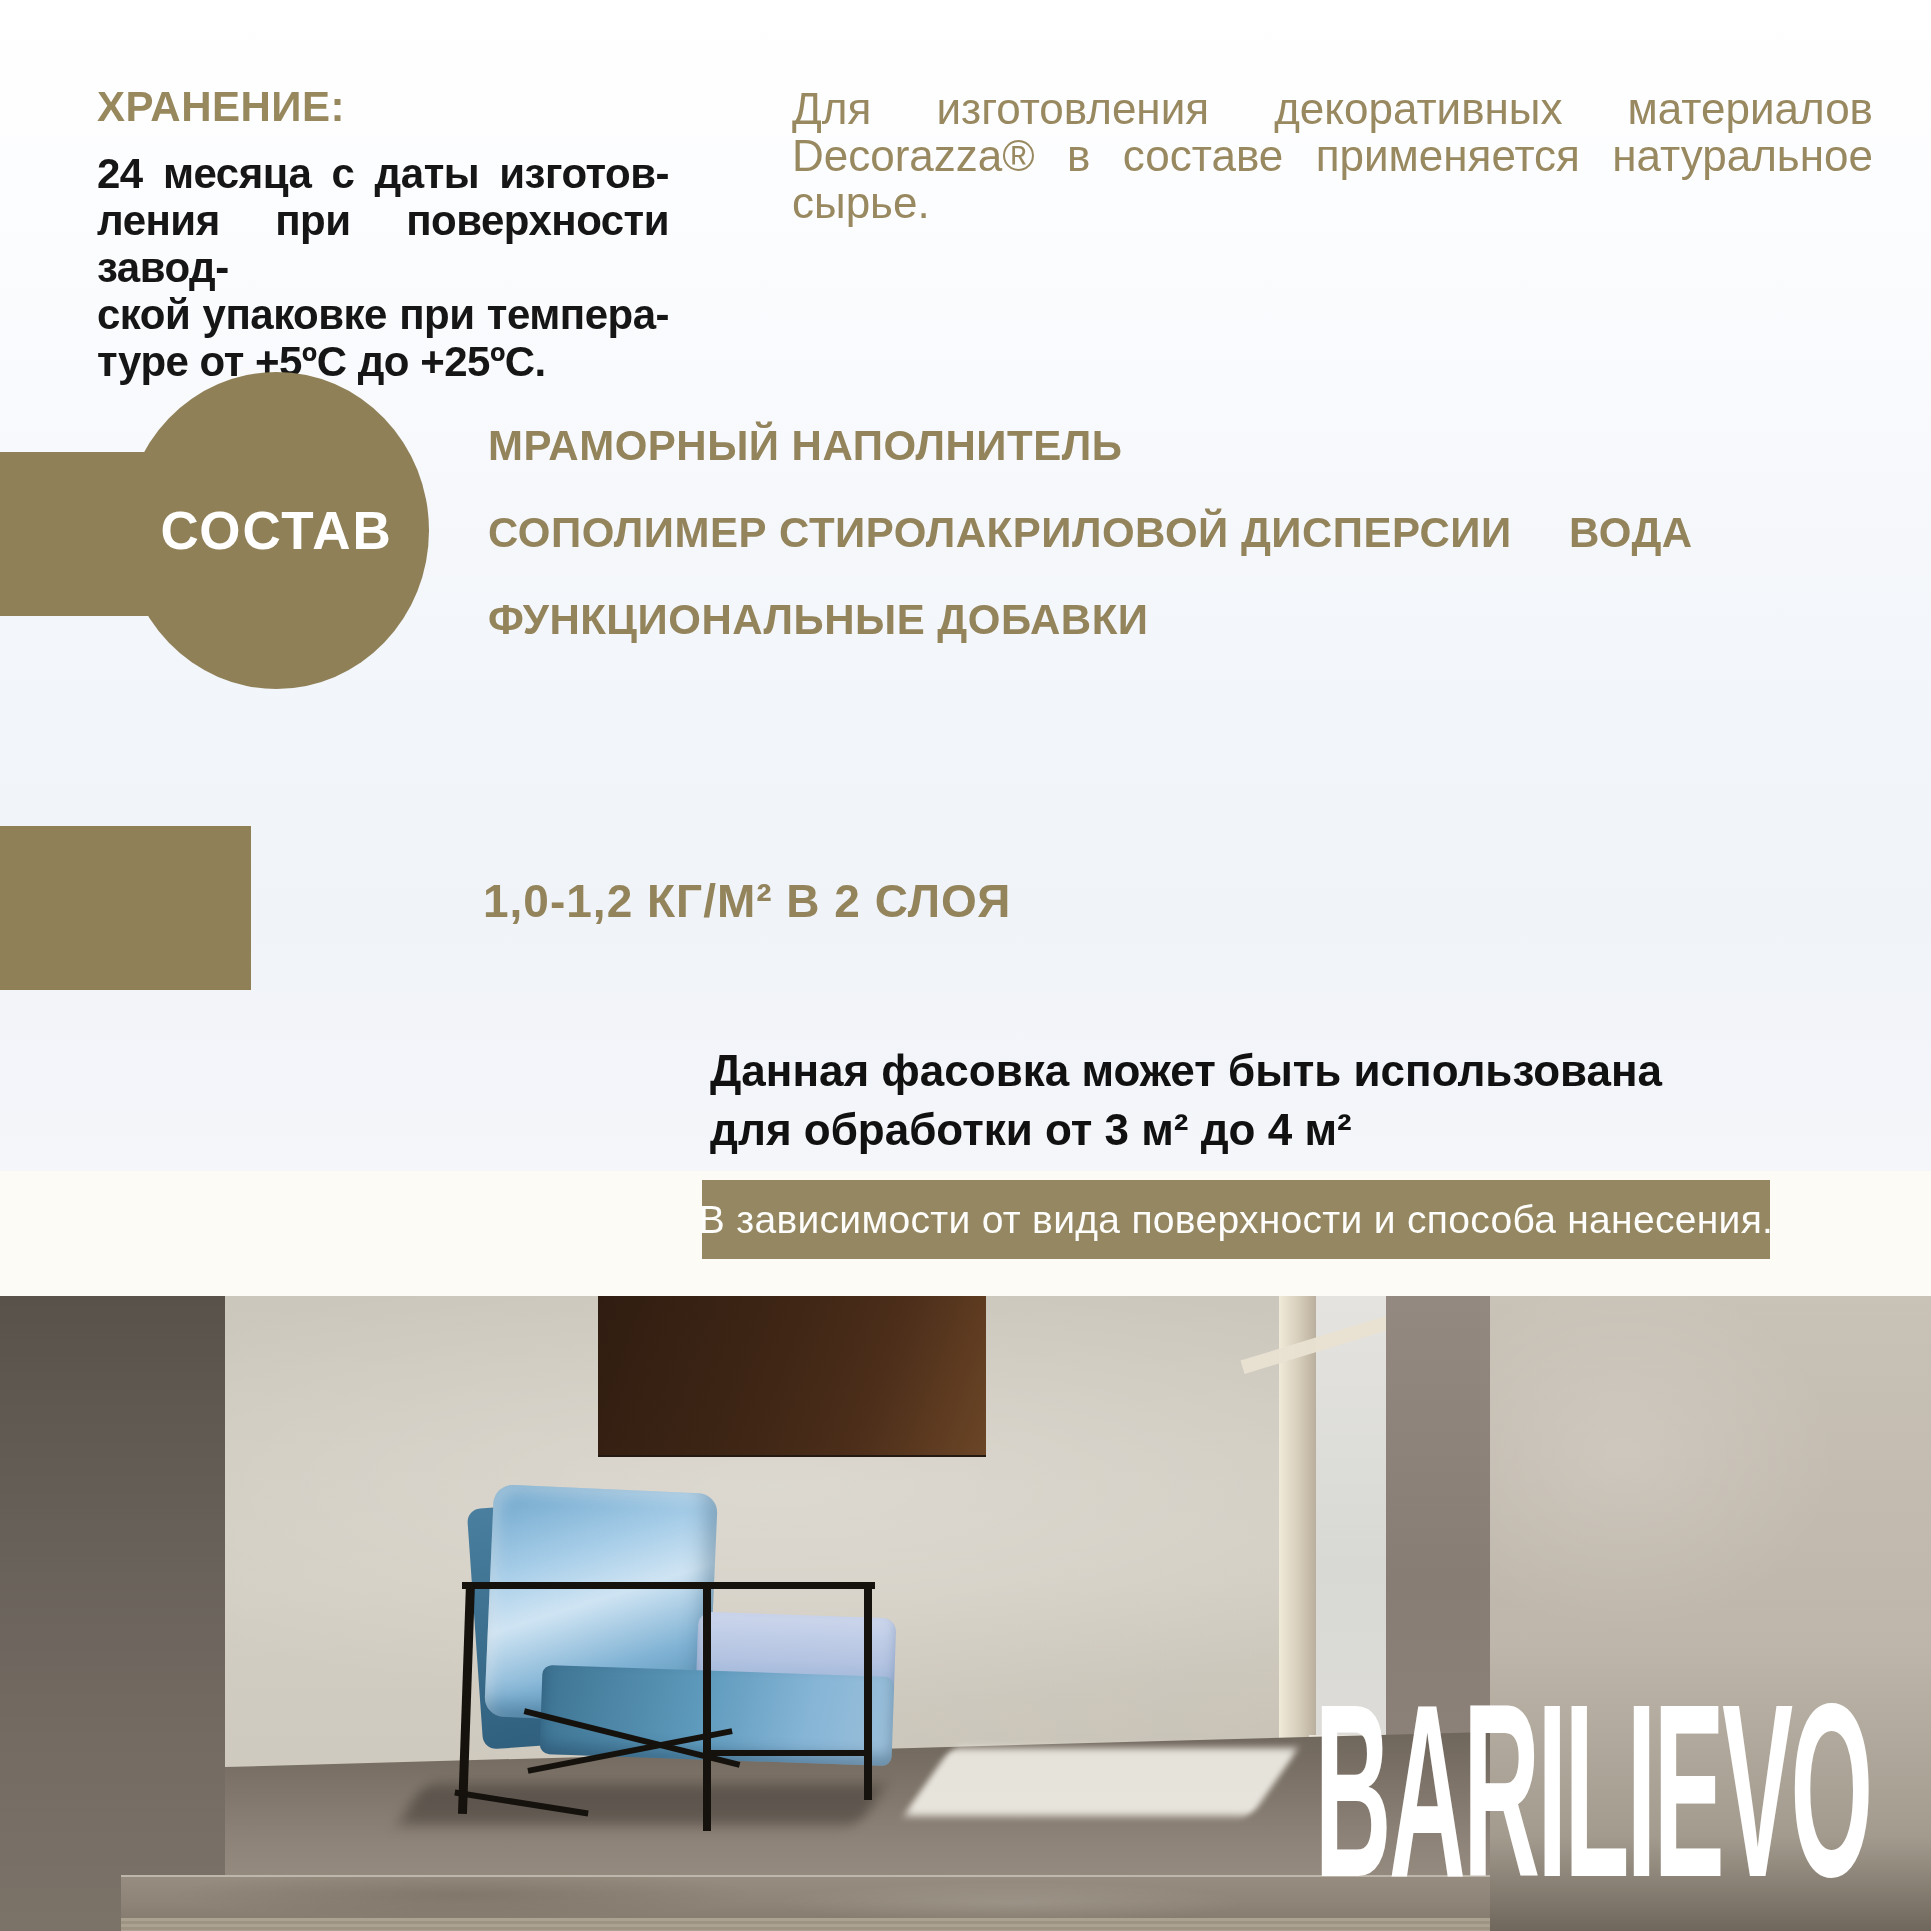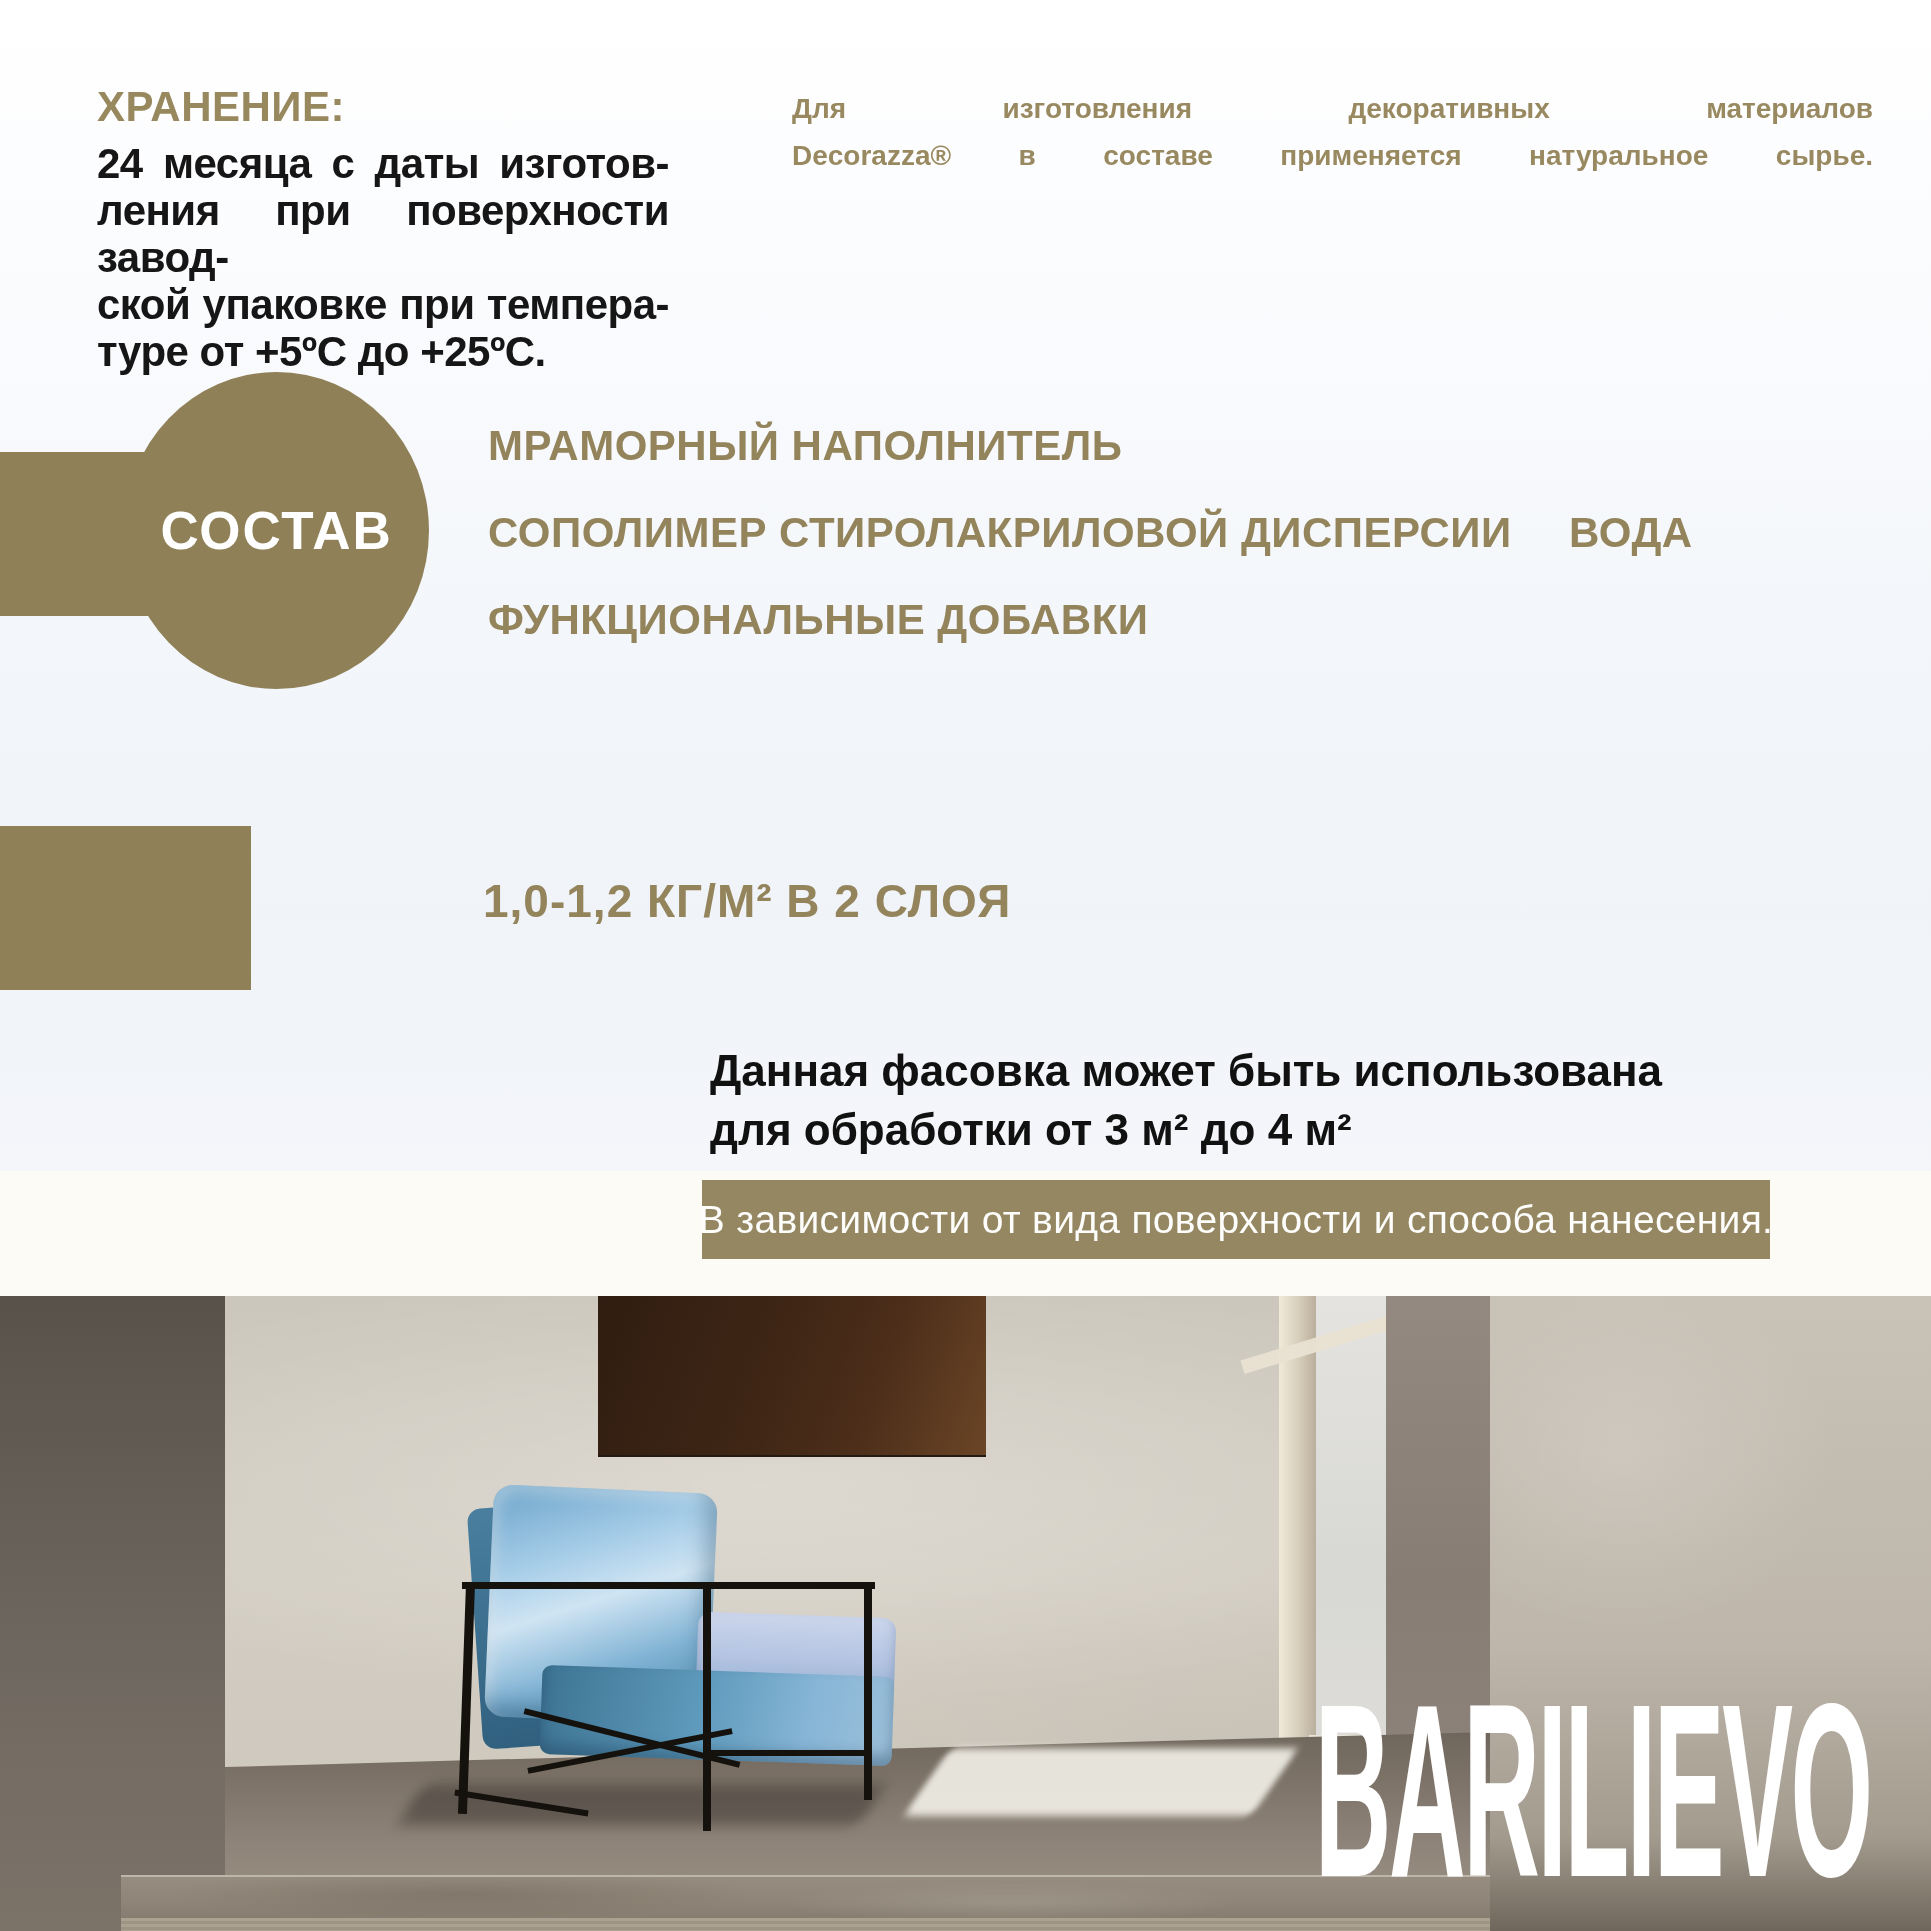--- a/index.html
+++ b/index.html
@@ -8,25 +8,25 @@
   .abs{position:absolute;}
 
   
   .bg-top{left:0;top:0;width:1931px;height:1171px;
     background:linear-gradient(180deg,#ffffff 0%,#fbfcfe 22%,#f3f6fa 55%,#f0f3f8 78%,#f4f6fa 100%);}
   .bg-cream{left:0;top:1171px;width:1931px;height:125px;background:#fdfbf5;}
 
   
   .storage{left:97px;top:83px;width:572px;}
   .storage-heading{font-size:42px;font-weight:700;color:#98885e;letter-spacing:0.5px;}
-  .storage-body{margin-top:9px;font-size:42px;line-height:47px;font-weight:700;color:#161616;letter-spacing:-0.5px;}
+  .storage-body{margin-top:19px;font-size:42px;line-height:47px;font-weight:700;color:#161616;letter-spacing:-0.5px;}
   .jline{text-align:justify;text-align-last:justify;}
 
-  .intro{left:792px;top:85px;width:1081px;font-size:28px;line-height:47px;
-         font-weight:700;color:#998960;}
+  .intro{left:792px;top:85px;width:1081px;font-size:44px;line-height:47px;
+         font-weight:400;color:#998960;}
 
   .badge-bar{left:0;width:251px;height:164px;background:#8f8058;}
   .badge-circle{width:305px;height:317px;border-radius:50%;background:#8f8058;
     display:flex;align-items:center;justify-content:center;color:#fff;
     font-size:53px;font-weight:700;letter-spacing:1.9px;}
   .b1-bar{top:452px;} .b1-circle{left:124px;top:372px;}
   .b2-bar{top:826px;} .b2-circle{left:121px;top:750px;}
 
   .ing{left:488px;font-size:42px;font-weight:700;color:#93845c;letter-spacing:0.5px;white-space:nowrap;}
   .ing1{top:422px;} .ing2{top:509px;} .ing2b{left:1569px;top:509px;} .ing3{top:596px;}

